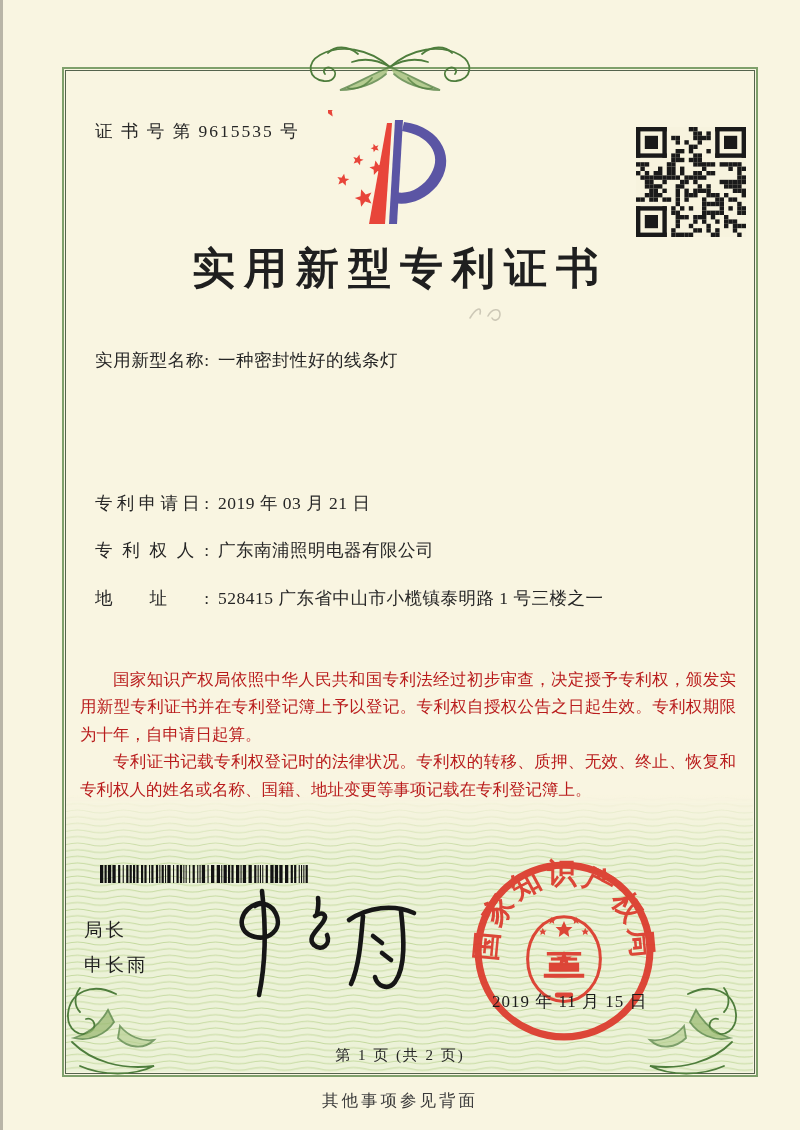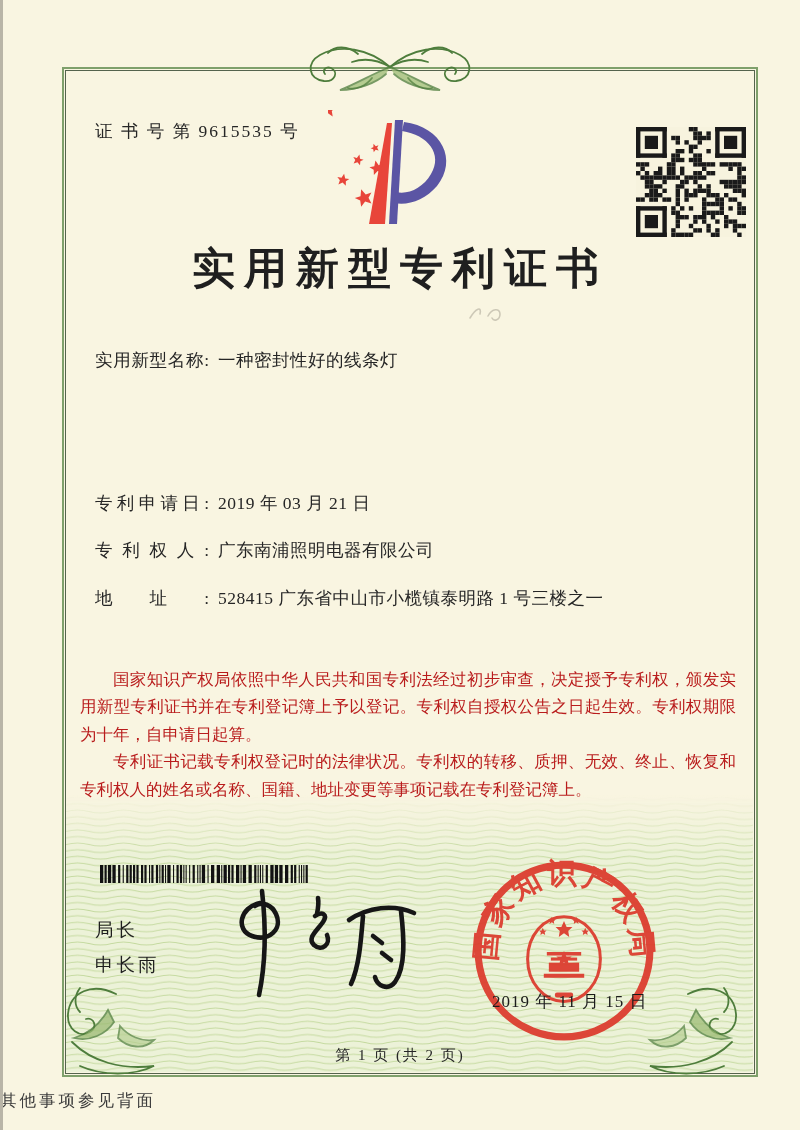--- a/index.html
+++ b/index.html
@@ -23,24 +23,24 @@
   .title{left:0;right:0;top:240px;text-align:center;font-size:43px;font-weight:600;
     letter-spacing:9px;color:#1f1f1f;}
   .frow{left:95px;font-size:17.5px;white-space:nowrap;}
   .flabel{display:inline-block;width:114px;text-align:justify;text-align-last:justify;
     -moz-text-align-last:justify;}
   .fvalue{margin-left:9px;letter-spacing:0.5px;}
   .frow2-part2{position:absolute;left:330px;top:0;white-space:nowrap;}
   .paras{left:80px;top:666px;width:656px;font-size:16.5px;line-height:27.4px;
     text-align:justify;color:#b91c1c;}
   .paras p{margin:0;text-indent:2em;}
-  .signer{left:95px;font-size:18.5px;letter-spacing:3px;color:#1e1e1e;}
+  .signer{left:84px;font-size:18.5px;letter-spacing:3px;color:#1e1e1e;}
   .seal-date{left:492px;top:990px;font-size:17px;letter-spacing:1px;color:#1b1b1b;z-index:5;}
   .page-info{left:0;right:0;top:1046px;text-align:center;font-size:15px;letter-spacing:2px;}
-  .back-note{left:0;right:0;top:1090px;font-size:16.5px;letter-spacing:3px;color:#3a3a3a;}
+  .back-note{left:0;right:0;top:1090px;text-align:center;font-size:16.5px;letter-spacing:3px;color:#3a3a3a;}
   svg{display:block;}
 </style>
 </head>
 <body>
 
 <div class="scan-edge"></div>
 
 <div class="guilloche">
   <svg width="687" height="277" viewBox="0 0 687 277">
     <defs>

